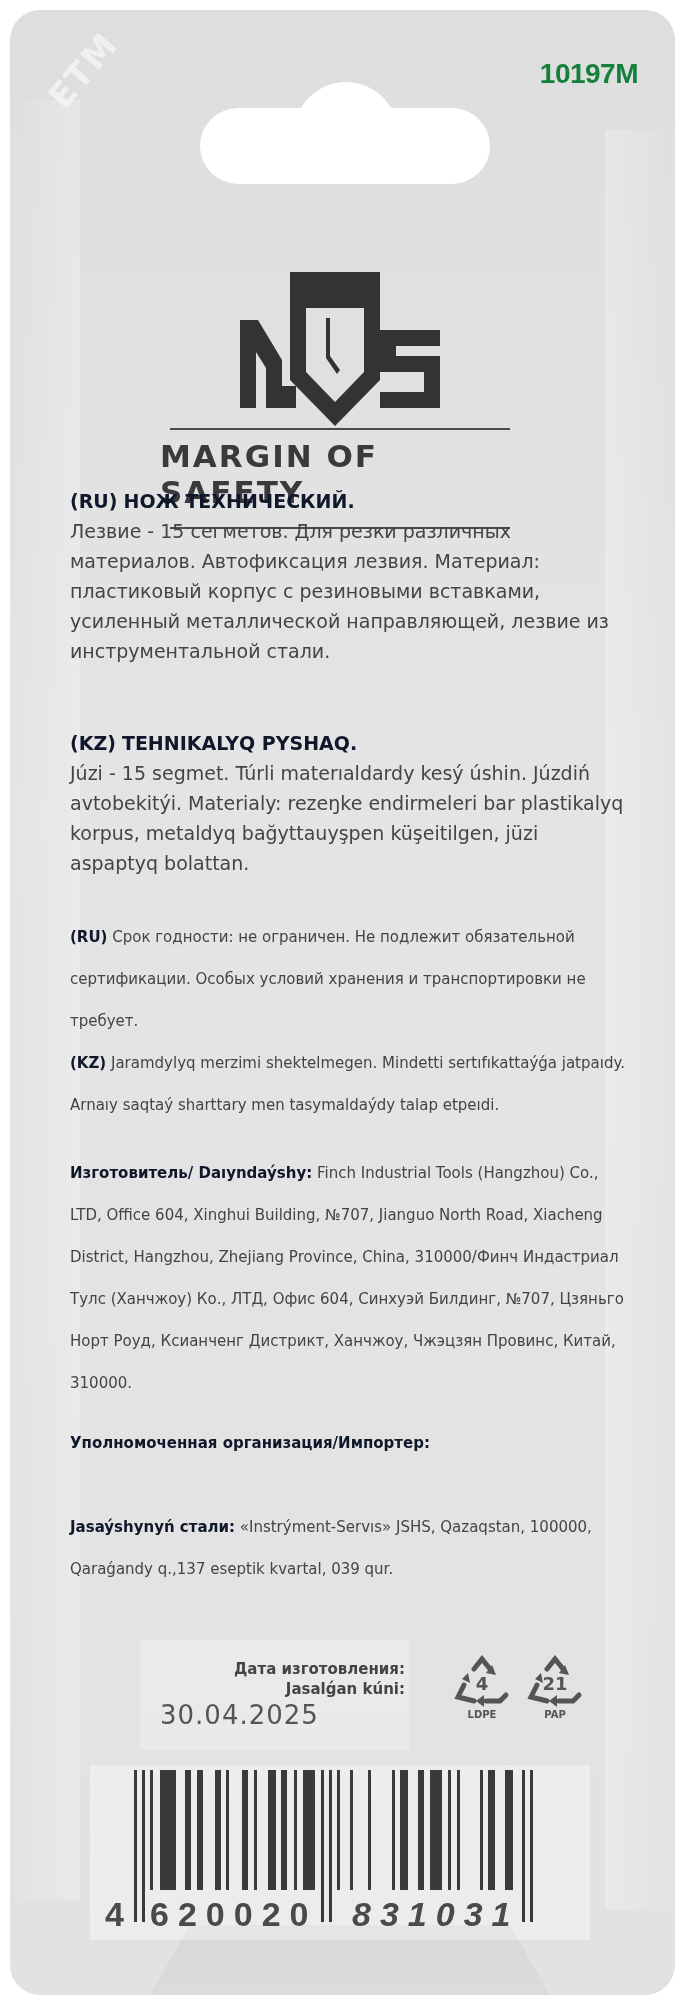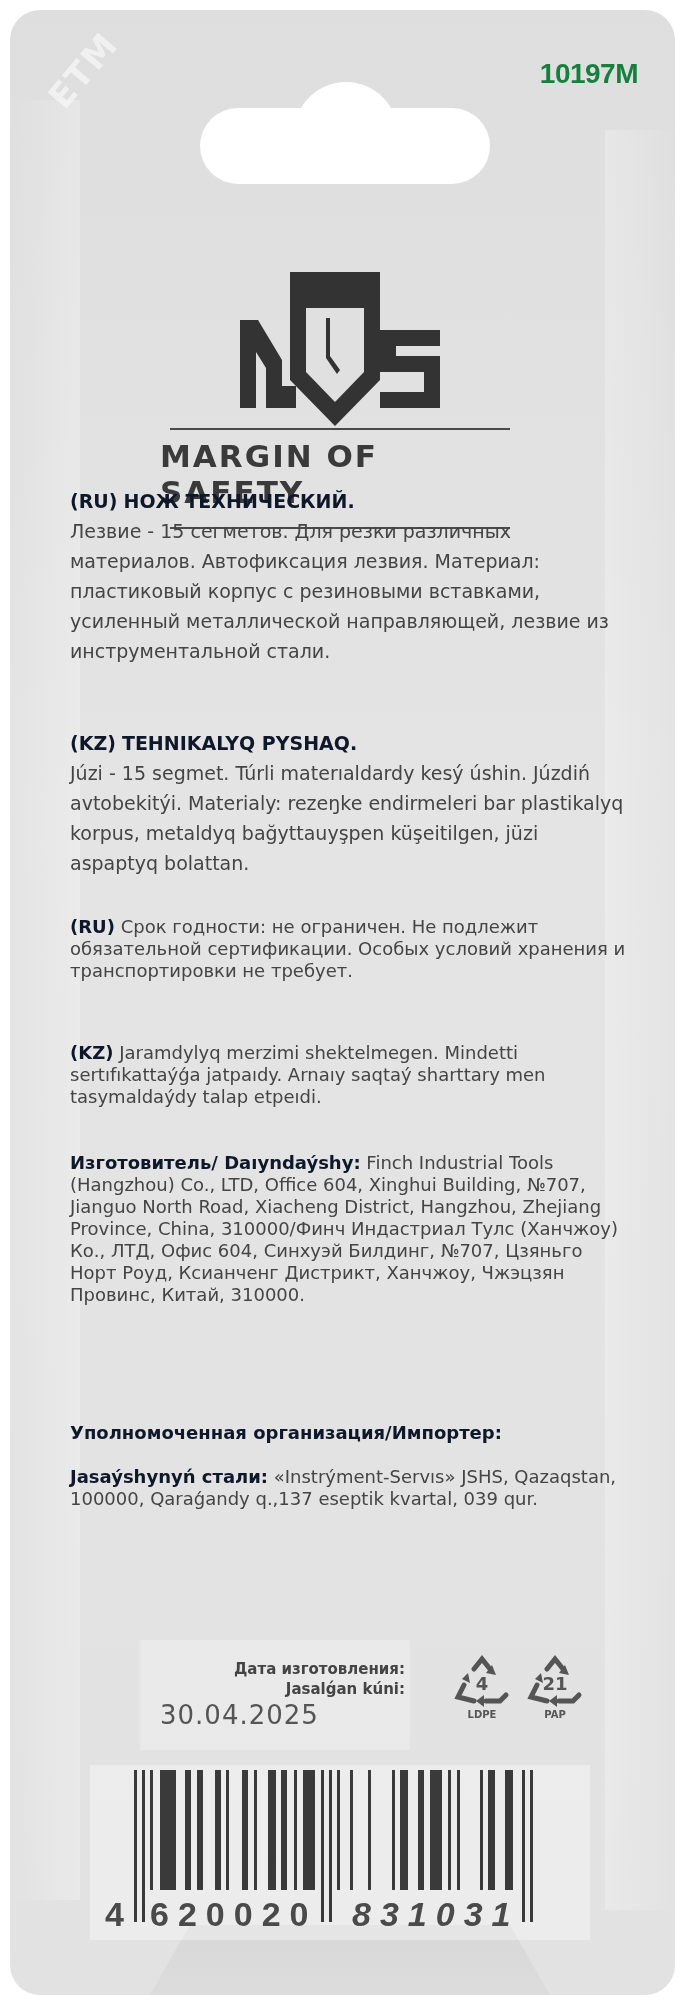--- a/index.html
+++ b/index.html
@@ -47,21 +47,21 @@
   .logo { position: absolute; left: 160px; top: 268px; width: 360px; }
   .logo svg { display: block; margin: 0 auto; }
   .logo .rule { height: 2px; background: #4a4a4a; margin: 0 10px; }
   .logo .tagline {
     text-align: left; font-size: 31px; font-weight: bold; letter-spacing: 2px; color: #3a3a3a;
     font-family: "DejaVu Sans", sans-serif; padding: 8px 0 17px;
   }
   .text-block {
     position: absolute; left: 70px; width: 560px; font-size: 19px; line-height: 30px; color: #444;
   }
-  .text-block.small { font-size: 18px; line-height: 22px; }
+  .text-block.small { font-size: 15px; line-height: 42px; }
   .text-block b { color: #0f172a; }
   .date-box {
     position: absolute; left: 140px; top: 1640px; width: 270px; height: 110px;
     background: rgba(255,255,255,0.25);
   }
   .date-label {
     position: absolute; right: 65px; font-size: 15px; font-weight: bold; color: #444; text-align: right;
   }
   .date-value {
     position: absolute; left: 160px; top: 1700px; font-size: 26px; color: #555; letter-spacing: 1px;

